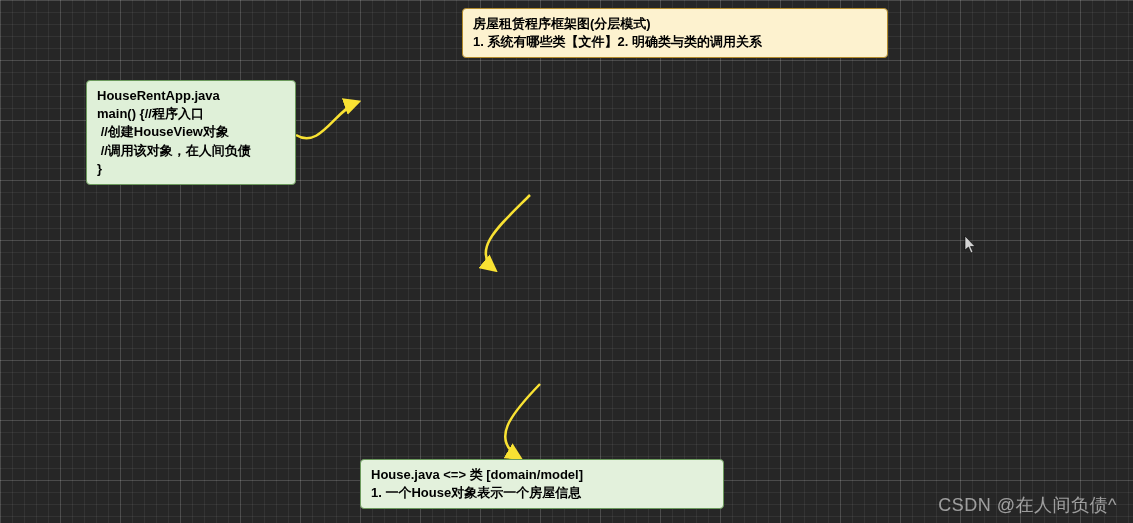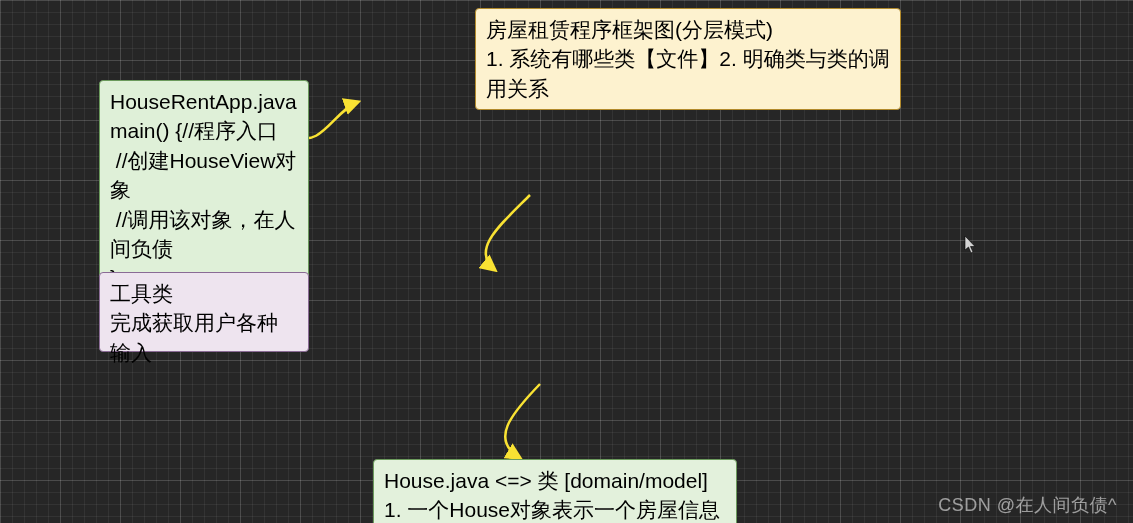--- a/index.html
+++ b/index.html
@@ -22,26 +22,25 @@
       linear-gradient(to bottom, rgba(255,255,255,0.12) 1px, transparent 1px);
     background-size: 12px 12px, 12px 12px, 60px 60px, 60px 60px;
     background-color: #262626;
   }
   .node {
     position: absolute;
     border: 1.5px solid;
     border-radius: 4px;
     padding: 6px 10px;
     box-sizing: border-box;
-    font-size: 21px;
-    font-weight: normal;
+    font-size: 13px;
+    font-weight: bold;
     line-height: 1.4;
     white-space: pre-wrap;
     color: #000;
-    margin-left: 13px;
   }
   .title-node { background:#fdf2cf; border-color:#b28a2b; }
   .green-node { background:#dff0d8; border-color:#6b9a5c; }
   .blue-node  { background:#e4f0fb; border-color:#4a7db3; }
   .purple-node{ background:#eee4ef; border-color:#8a6b95; }
   .green2-node{ background:#e3f1dc; border-color:#6b9a5c; }
   svg.arrows {
     position: absolute;
     left: 0; top: 0;
     width: 1133px; height: 523px;
@@ -86,22 +85,20 @@
   <div class="node title-node" style="left:462px; top:8px; width:426px;">房屋租赁程序框架图(分层模式)
 1. 系统有哪些类【文件】2. 明确类与类的调用关系</div>
 
   <div class="node green-node" style="left:86px; top:80px; width:210px;">HouseRentApp.java
 main() {//程序入口
  //创建HouseView对象
  //调用该对象，在人间负债
 }</div>
 
 
-  <div class="node purple-node" style="left:86px; top:272px; width:210px; height:80px;">工具类
-完成获取用户各种输入</div>
 
 
   <div class="node green2-node" style="left:360px; top:459px; width:364px;">House.java &lt;=&gt; 类 [domain/model]
 1. 一个House对象表示一个房屋信息</div>
 
   <div class="watermark">CSDN @在人间负债^</div>
 
   <svg class="cursor" style="left:964px; top:235px;" viewBox="0 0 14 20">
     <path d="M1 1 L1 15 L4.5 12 L7 18 L9 17 L6.5 11.5 L11 11.5 Z" fill="rgba(255,255,255,0.8)" stroke="#000" stroke-width="0.6"></path>
   </svg>

